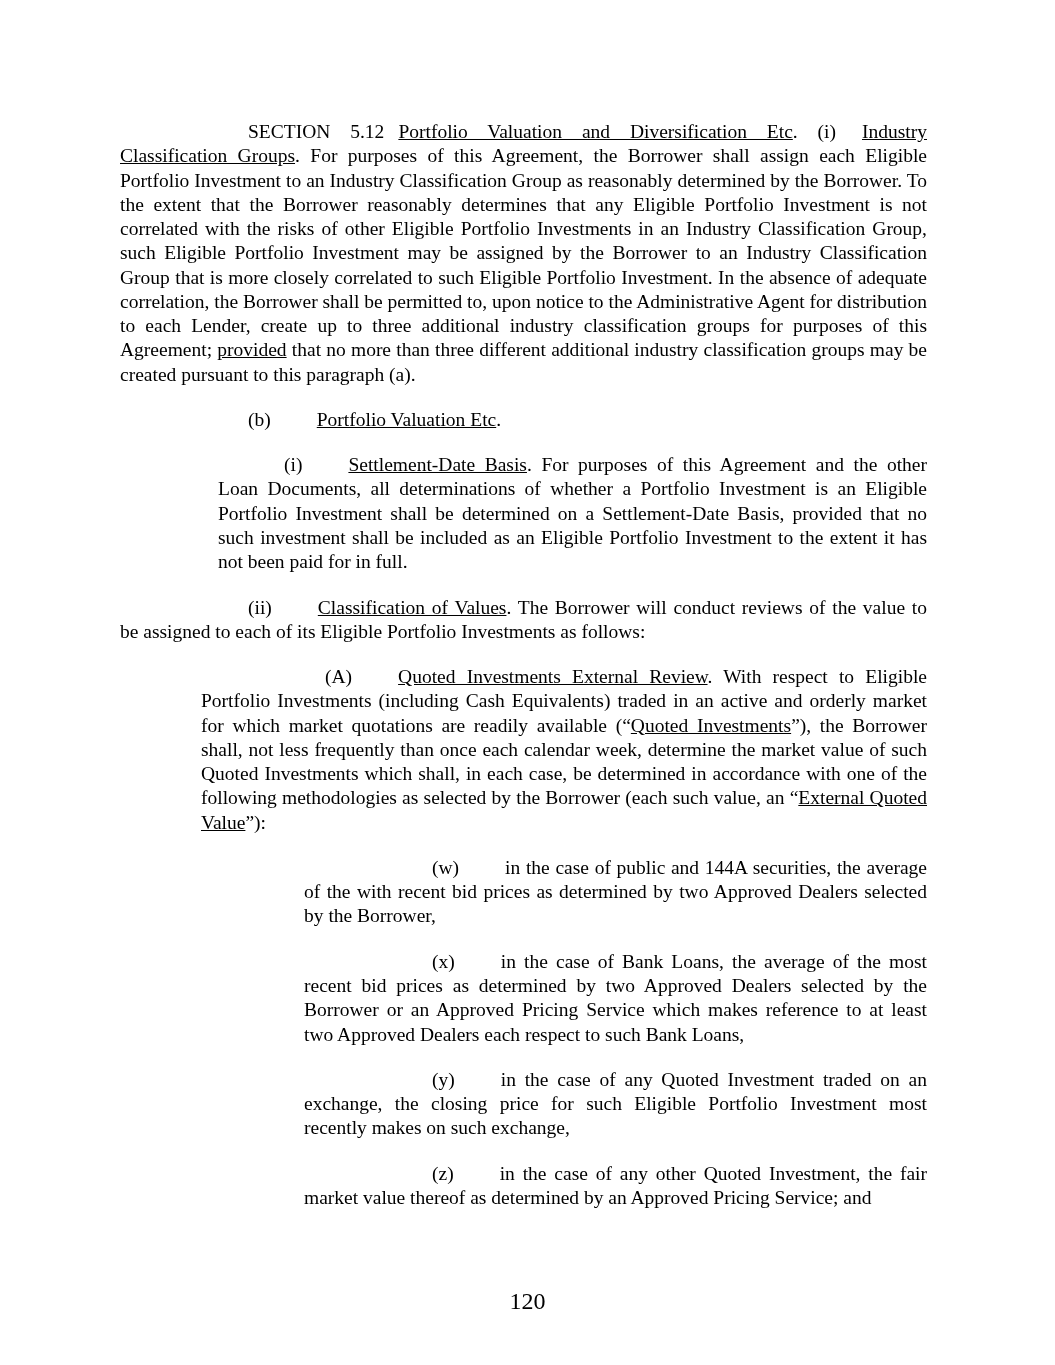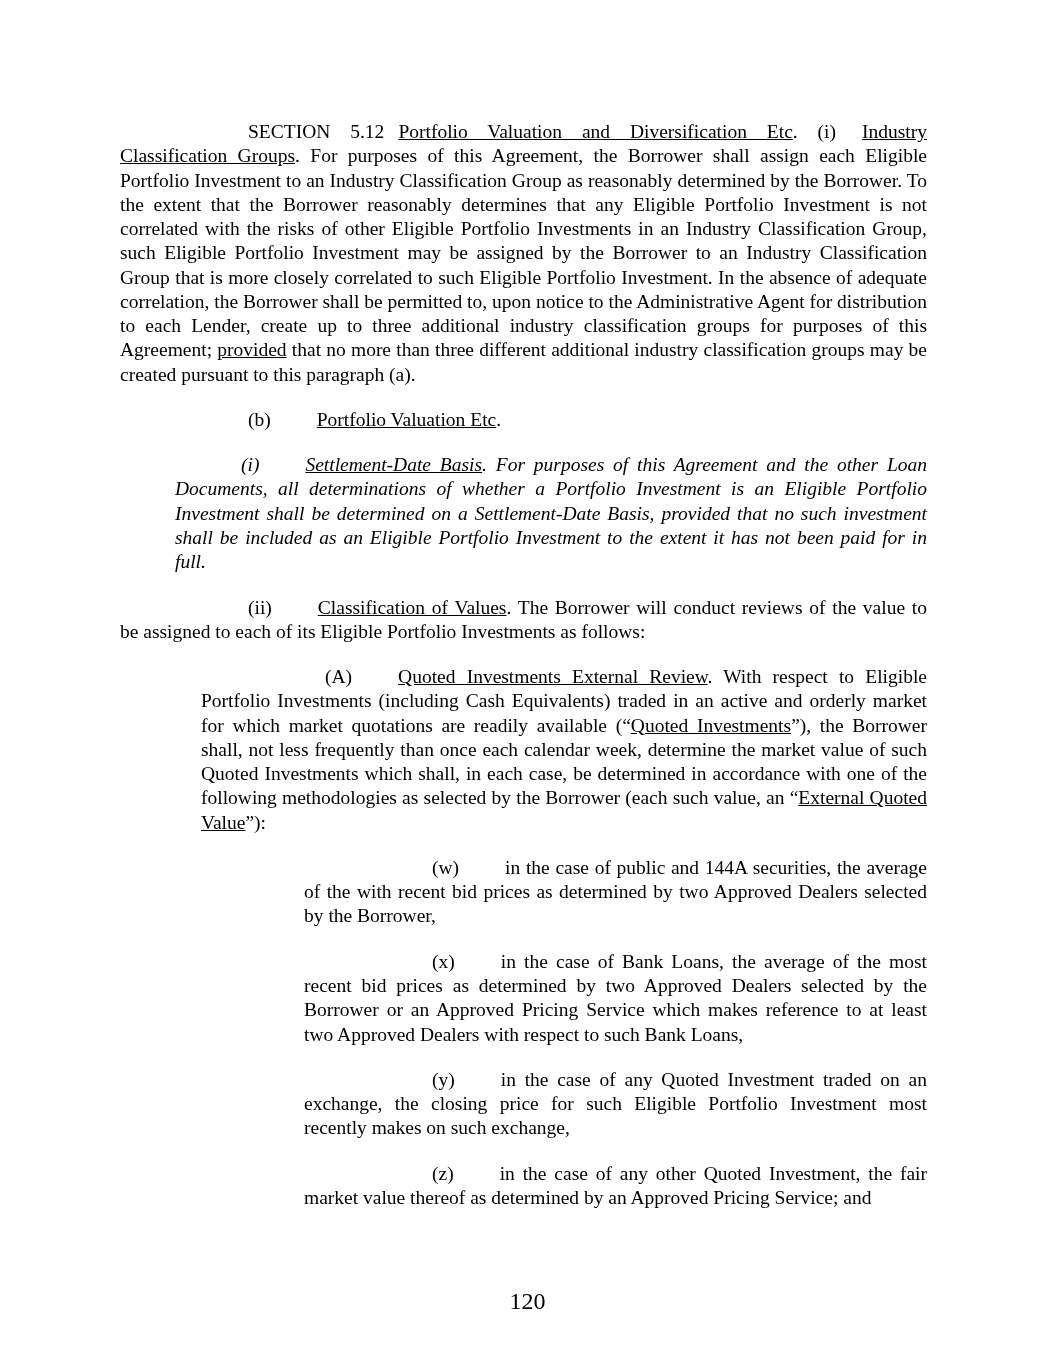--- a/index.html
+++ b/index.html
@@ -38,23 +38,22 @@
   }
   .indent-first {
     text-indent: 128px;
   }
   .lvl1 {
     margin-left: 62px;
     text-indent: 66px;
     font-family: Liberation Serif, serif;
   }
   .lvl1b {
-    margin-left: 55px;
+    margin-left: 98px;
     text-indent: 66px;
-    font-style: italic;
   }
   .lvl2 {
     margin-left: 0px;
     text-indent: 128px;
   }
   .lvl3 {
     margin-left: 81px;
     text-indent: 124px;
   }
   .lvl4 {
@@ -112,21 +111,21 @@
 
     <p class="para lvl3">
       <span>(A)</span><span class="tabgap-lg"></span><span class="u">Quoted Investments External Review</span><span>.  With respect to Eligible Portfolio Investments (including Cash Equivalents) traded in an active and orderly market for which market quotations are readily available (“</span><span class="u">Quoted Investments</span><span>”), the Borrower shall, not less frequently than once each calendar week, determine the market value of such Quoted Investments which shall, in each case, be determined in accordance with one of the following methodologies as selected by the Borrower (each such value, an “</span><span class="u">External Quoted Value</span><span>”):</span>
     </p>
 
     <p class="para lvl4">
       <span>(w)</span><span class="tabgap-lg"></span><span>in the case of public and 144A securities, the average of the with recent bid prices as determined by two Approved Dealers selected by the Borrower,</span>
     </p>
 
     <p class="para lvl4">
-      <span>(x)</span><span class="tabgap-lg"></span><span>in the case of Bank Loans, the average of the most recent bid prices as determined by two Approved Dealers selected by the Borrower or an Approved Pricing Service which makes reference to at least two Approved Dealers with respect to such Bank Loans,</span>
+      <span>(x)</span><span class="tabgap-lg"></span><span>in the case of Bank Loans, the average of the most recent bid prices as determined by two Approved Dealers selected by the Borrower or an Approved Pricing Service which makes reference to at least two Approved Dealers each respect to such Bank Loans,</span>
     </p>
 
     <p class="para lvl4">
       <span>(y)</span><span class="tabgap-lg"></span><span>in the case of any Quoted Investment traded on an exchange, the closing price for such Eligible Portfolio Investment most recently makes on such exchange,</span>
     </p>
 
     <p class="para lvl4">
       <span>(z)</span><span class="tabgap-lg"></span><span>in the case of any other Quoted Investment, the fair market value thereof as determined by an Approved Pricing Service; and</span>
     </p>
 

